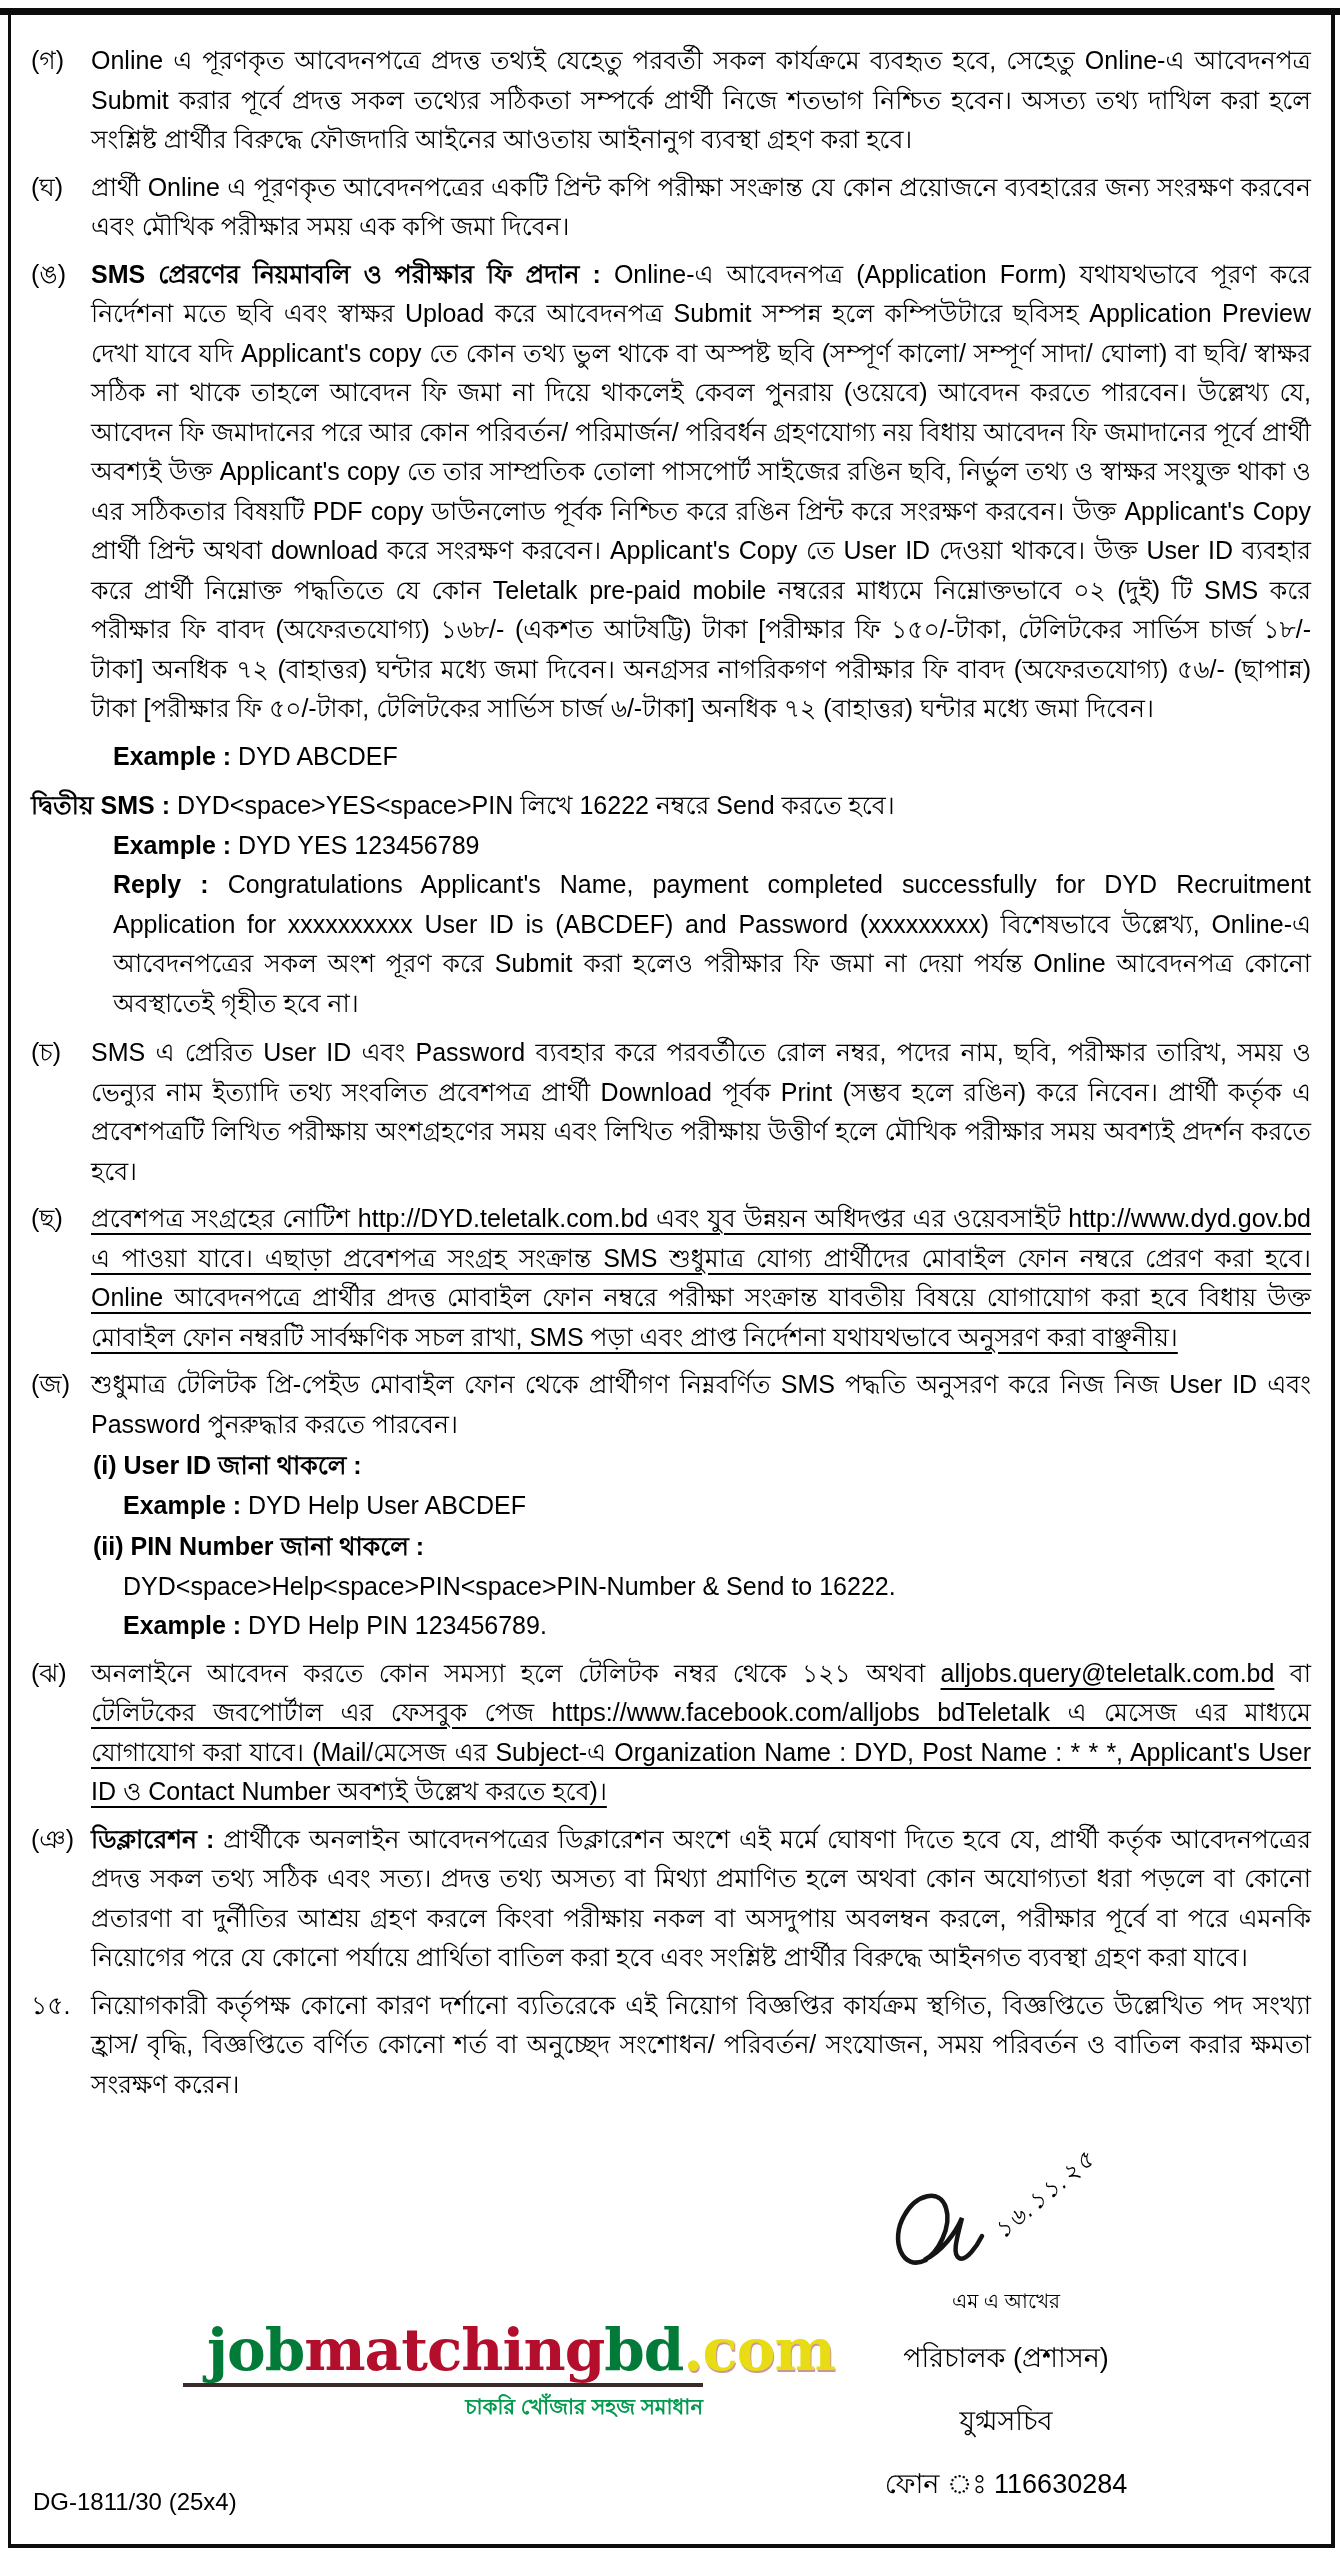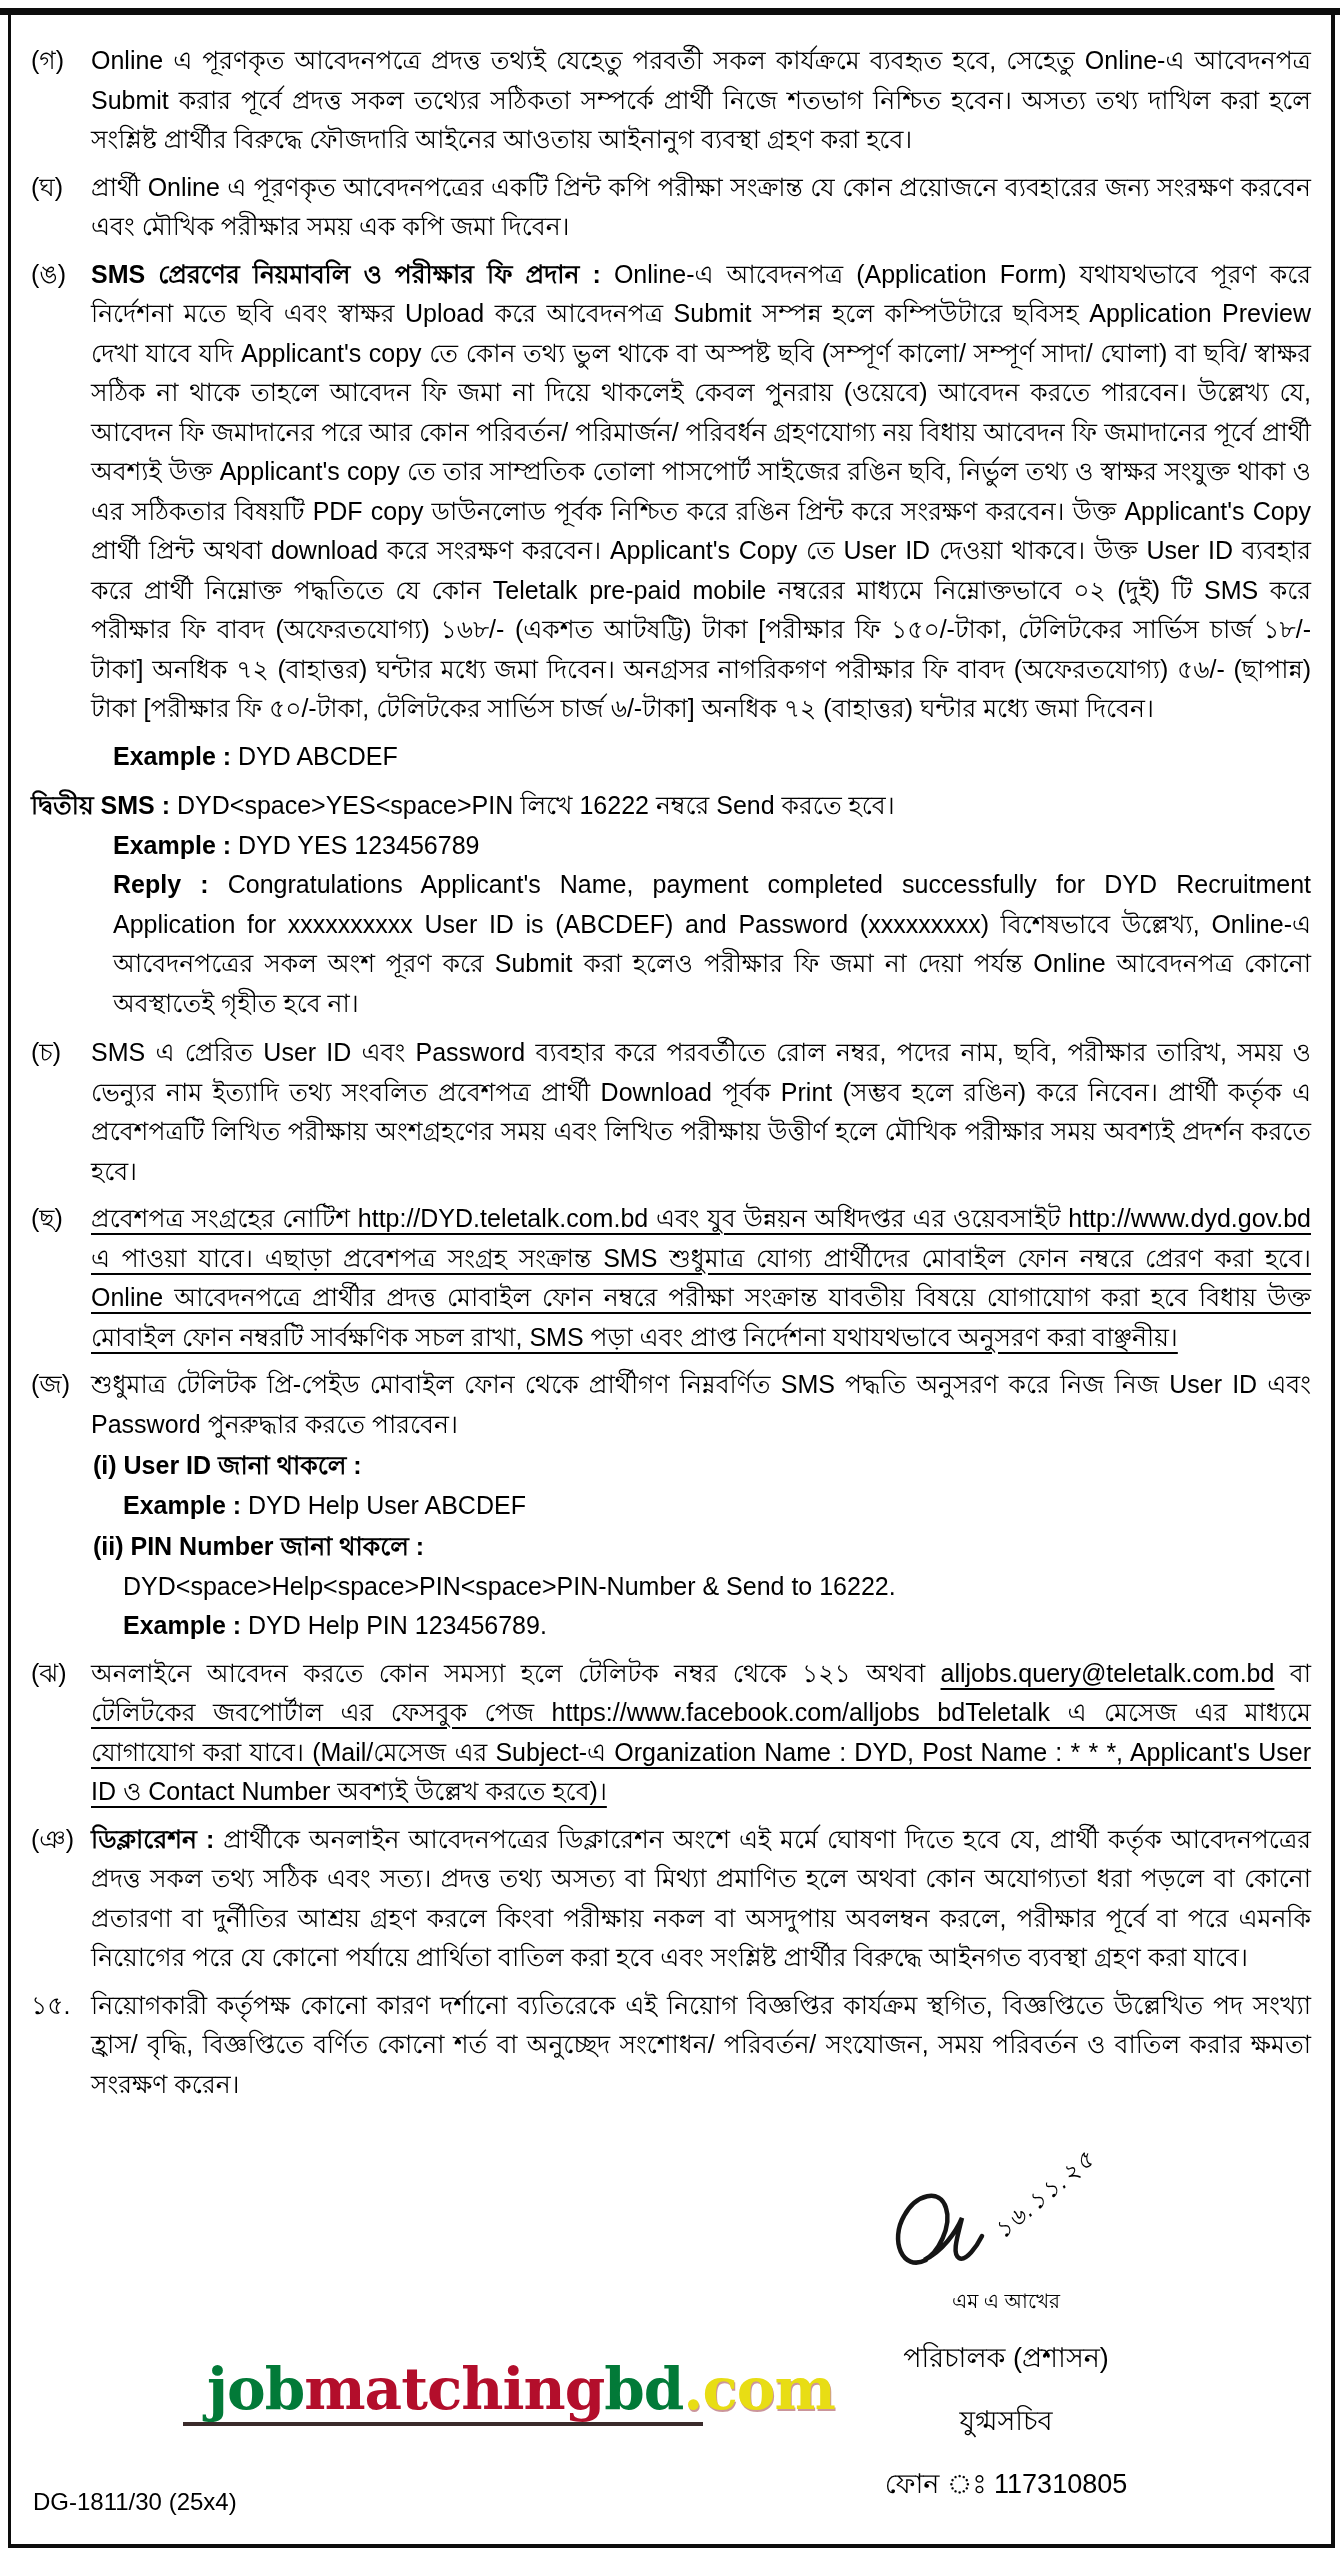--- a/index.html
+++ b/index.html
@@ -127,31 +127,32 @@
     </div>
 
     <div class="sec">
       <div class="lbl">১৫.</div>
       <div class="txt"><span>নিয়োগকারী কর্তৃপক্ষ কোনো কারণ দর্শানো ব্যতিরেকে এই নিয়োগ বিজ্ঞপ্তির কার্যক্রম স্থগিত, বিজ্ঞপ্তিতে উল্লেখিত পদ সংখ্যা হ্রাস/ বৃদ্ধি, বিজ্ঞপ্তিতে বর্ণিত কোনো শর্ত বা অনুচ্ছেদ সংশোধন/ পরিবর্তন/ সংযোজন, সময় পরিবর্তন ও বাতিল করার ক্ষমতা সংরক্ষণ করেন।</span></div>
     </div>
 
     <div class="logo-block">
       <div class="logo-text"><span class="lg-green">job</span><span class="lg-red">matching</span><span class="lg-green">bd</span><span class="lg-yellow">.com</span></div>
       <div class="logo-rule"></div>
+      <div class="logo-tagline">চাকরি খোঁজার সহজ সমাধান</div>
     </div>
 
     <div class="ref-code">DG-1811/30 (25x4)</div>
 
     <div class="sig-block">
       <div class="scribble-wrap">
         <svg class="scribble" width="150" height="110" viewBox="0 0 150 110">
           <path d="M40,82 C16,94 4,62 18,38 C30,16 54,10 60,30 C66,48 52,76 38,82 C56,74 70,54 76,40 C71,60 66,76 73,80 C80,84 91,68 96,58" stroke="#151515" stroke-width="4.5" fill="none" stroke-linecap="round"></path>
         </svg>
         <span class="sig-date">১৬.১১.২৫</span>
       </div>
       <div class="sig-name">এম এ আখের</div>
       <div class="sig-role">পরিচালক (প্রশাসন)</div>
       <div class="sig-role">যুগ্মসচিব</div>
-      <div class="sig-phone">ফোন ঃ 117310805</div>
+      <div class="sig-phone">ফোন ঃ 116630284</div>
     </div>
 
   </div>
 </div>
 
 </body></html>

